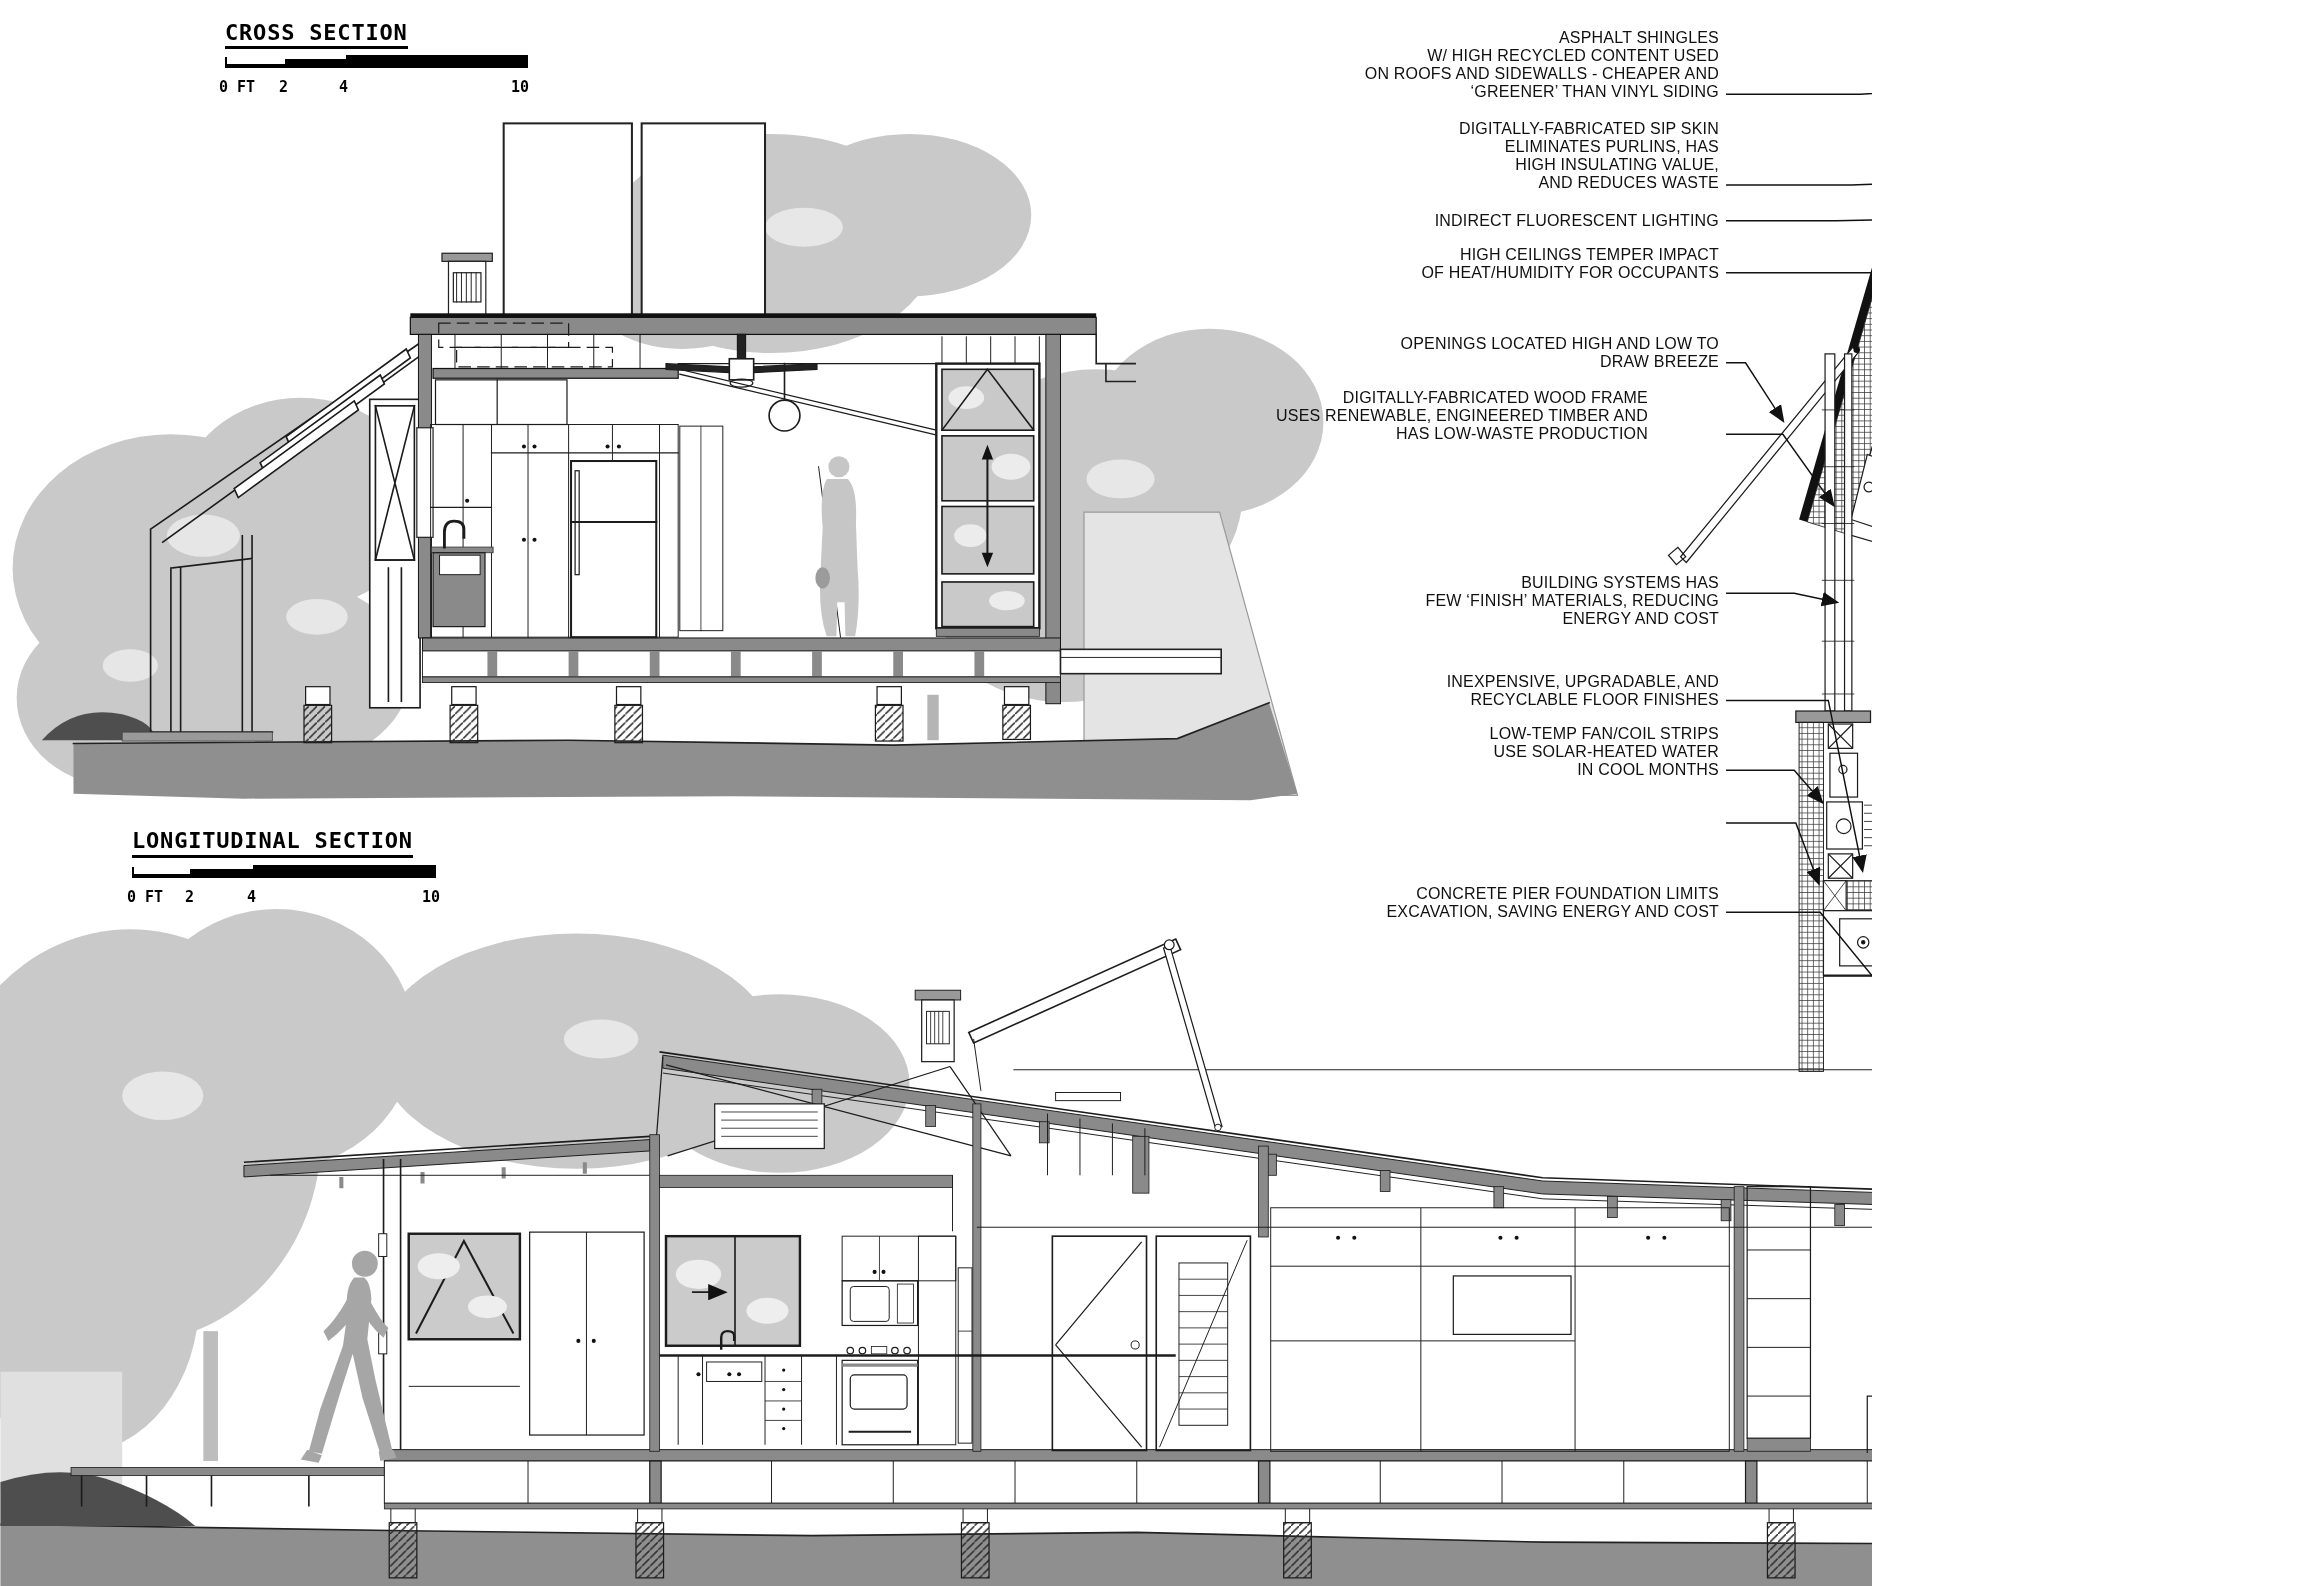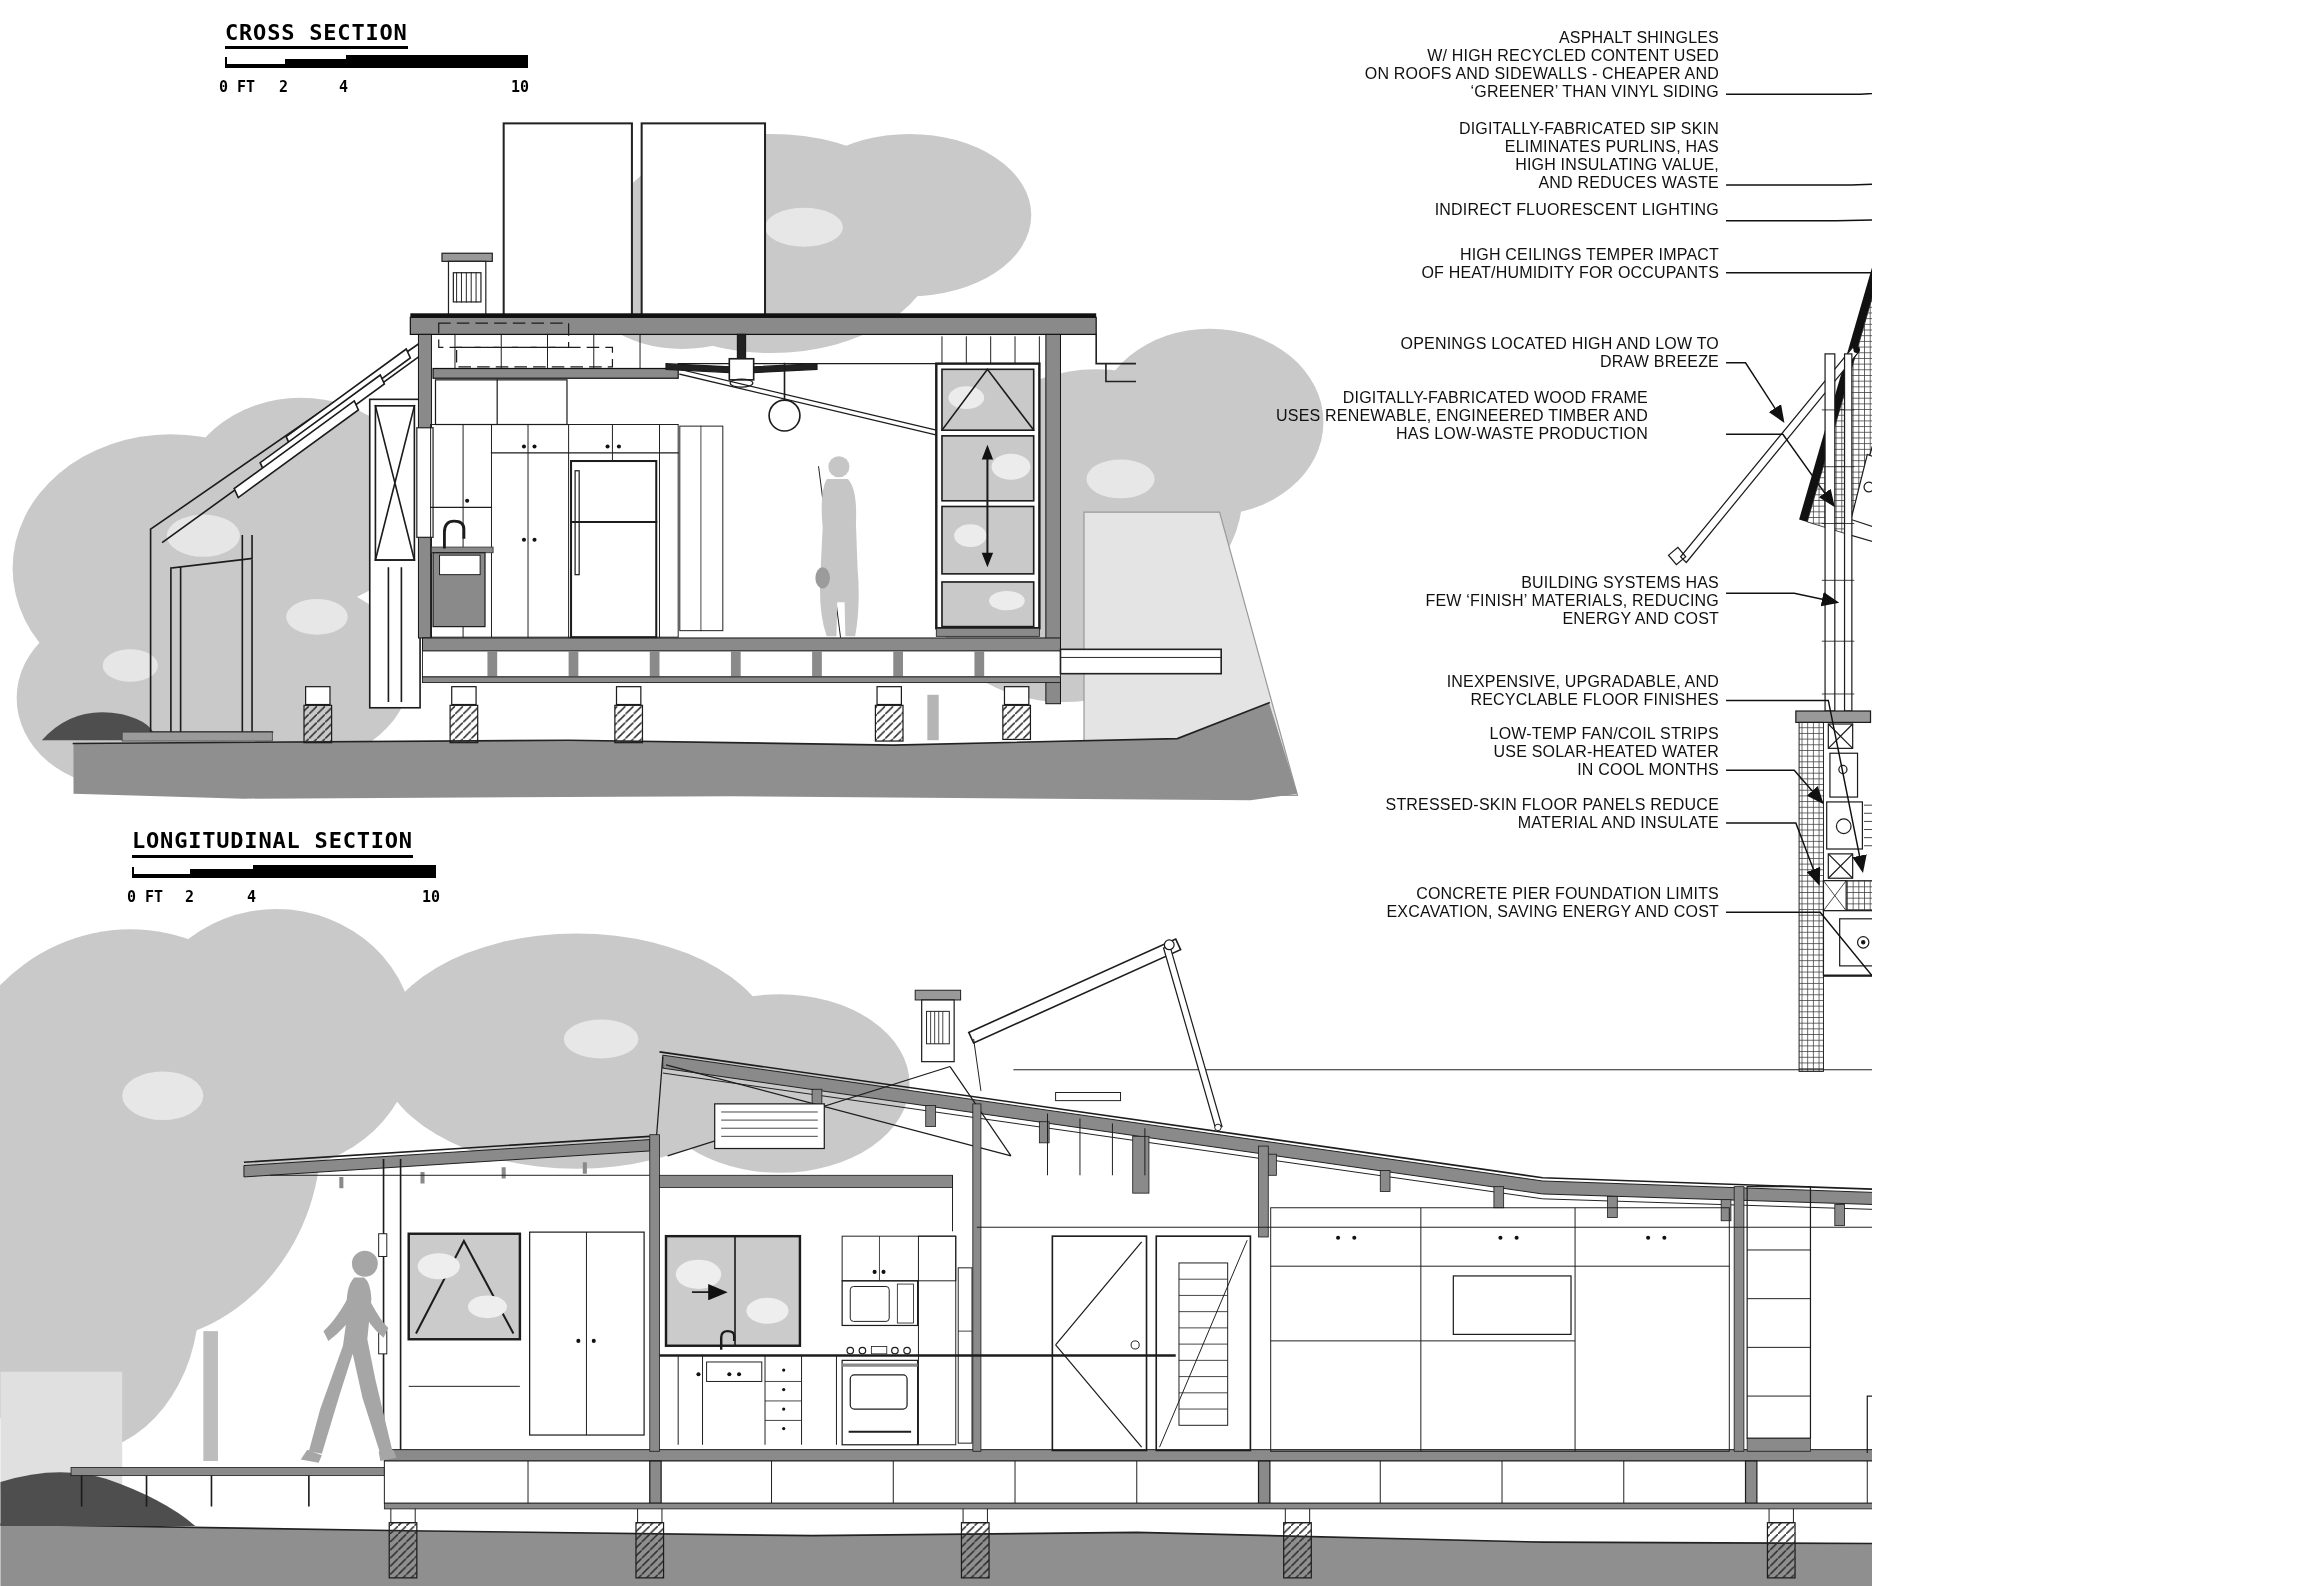--- a/index.html
+++ b/index.html
@@ -549,21 +549,21 @@
       <div>W/ HIGH RECYCLED CONTENT USED</div>
   <div>ON ROOFS AND SIDEWALLS - CHEAPER AND</div>
       <div>‘GREENER’ THAN VINYL SIDING</div>
 </div>
 <div class="anno" style="left:1297px;top:120px;">
   <div>DIGITALLY-FABRICATED SIP SKIN</div>
       <div>ELIMINATES PURLINS, HAS</div>
   <div>HIGH INSULATING VALUE,</div>
       <div>AND REDUCES WASTE</div>
 </div>
-<div class="anno" style="left:1297px;top:201px;">
+<div class="anno" style="left:1297px;top:212px;">
   <div>INDIRECT FLUORESCENT LIGHTING</div>
 </div>
 <div class="anno" style="left:1297px;top:246px;">
   <div>HIGH CEILINGS TEMPER IMPACT</div>
       <div>OF HEAT/HUMIDITY FOR OCCUPANTS</div>
 </div>
 <div class="anno" style="left:1297px;top:335px;">
   <div>OPENINGS LOCATED HIGH AND LOW TO</div>
       <div>DRAW BREEZE</div>
 </div>
@@ -579,23 +579,19 @@
 </div>
 <div class="anno" style="left:1297px;top:673px;">
   <div>INEXPENSIVE, UPGRADABLE, AND</div>
       <div>RECYCLABLE FLOOR FINISHES</div>
 </div>
 <div class="anno" style="left:1297px;top:725px;">
   <div>LOW-TEMP FAN/COIL STRIPS</div>
       <div>USE SOLAR-HEATED WATER</div>
   <div>IN COOL MONTHS</div>
 </div>
-<div class="anno" style="left:1297px;top:796px;">
-  <div>STRESSED-SKIN FLOOR PANELS REDUCE</div>
-      <div>MATERIAL AND INSULATE</div>
-</div>
 <div class="anno" style="left:1297px;top:885px;">
   <div>CONCRETE PIER FOUNDATION LIMITS</div>
       <div>EXCAVATION, SAVING ENERGY AND COST</div>
 </div>
 
 </div>
 
 
 </body></html>

